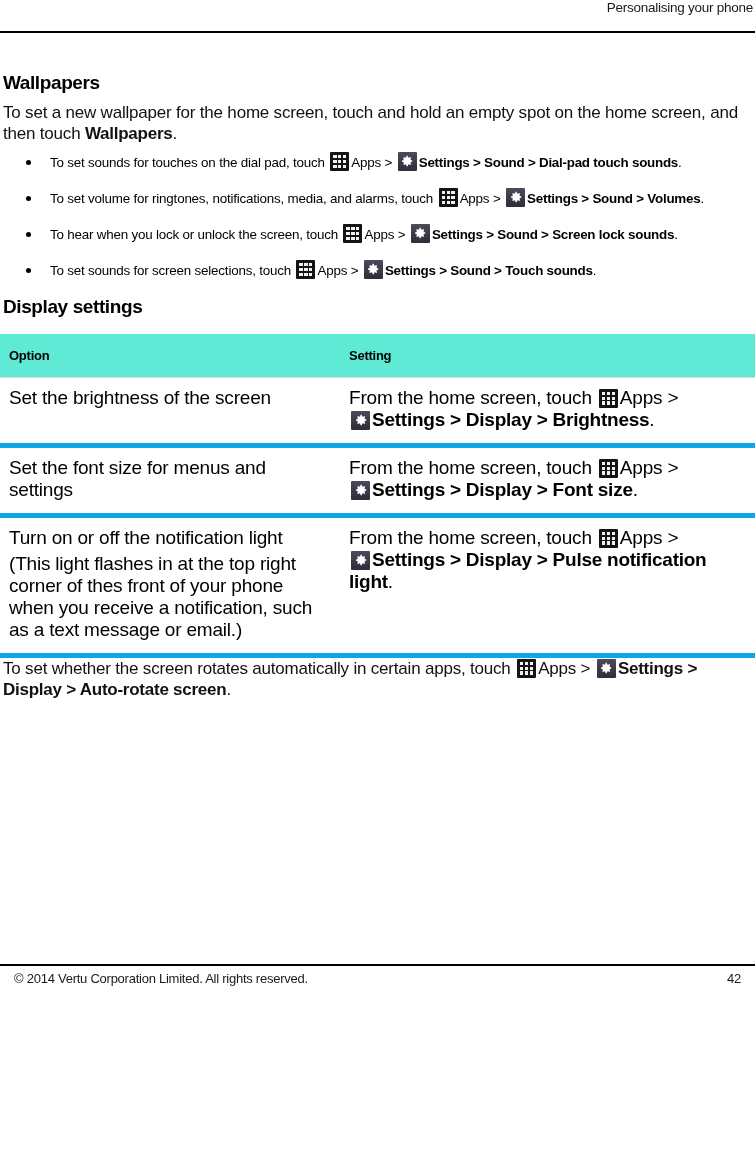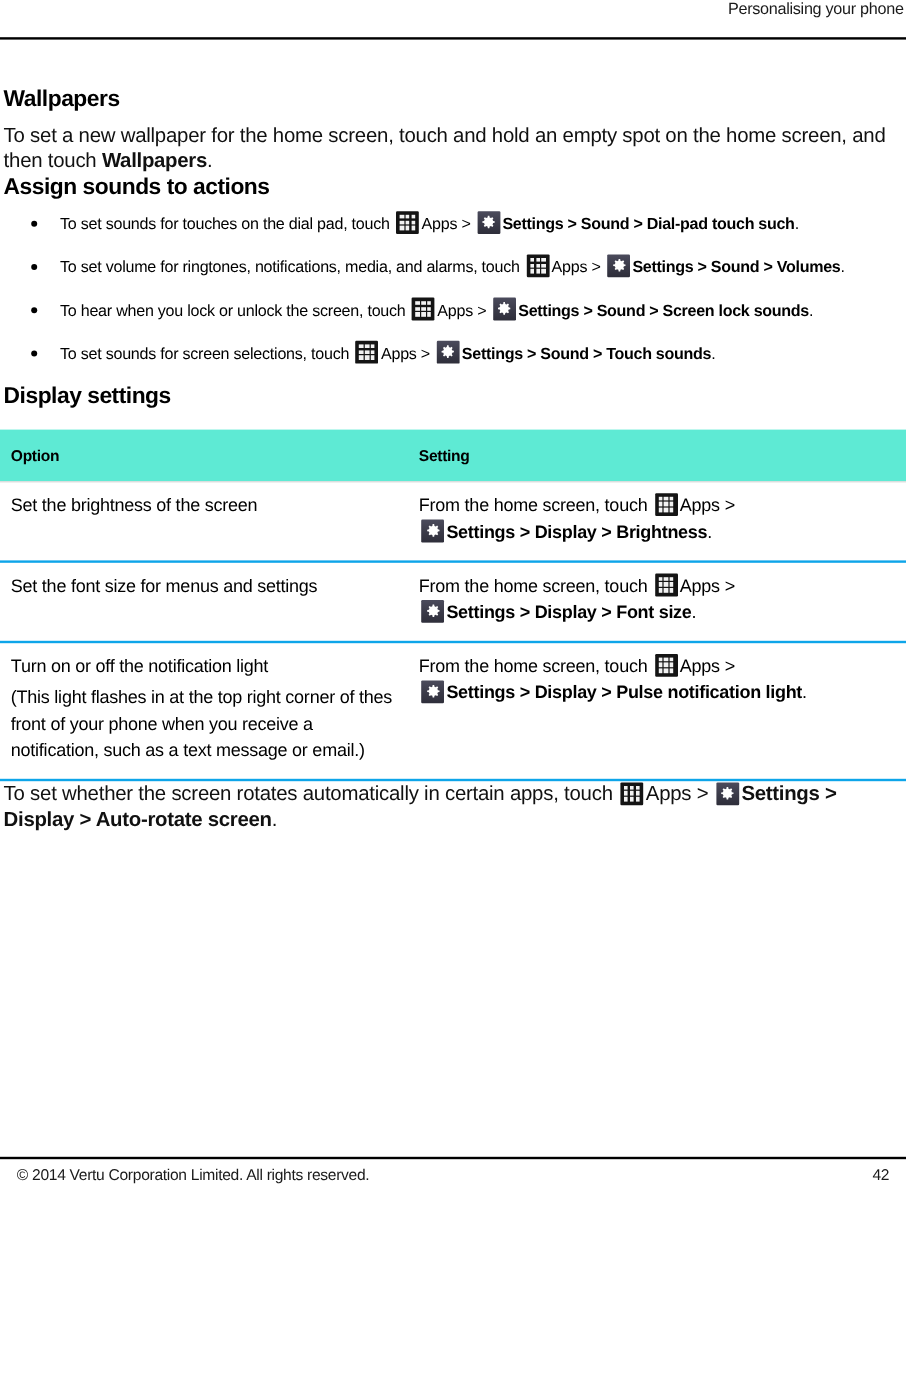--- a/index.html
+++ b/index.html
@@ -150,25 +150,25 @@
     background: #5eead4;
     font-size: 13px;
     font-weight: bold;
     letter-spacing: -0.25px;
     text-align: left;
     padding: 14px 0 14px 9px;
     border-bottom: 1px solid #d8d8d8;
     vertical-align: middle;
   }
   table.settings td {
-    font-size: 15px;
+    font-size: 19px;
     line-height: 22px;
     letter-spacing: -0.2px;
     padding: 9px 10px 12px 9px;
-    border-bottom: 2px solid #0ea5e9;
+    border-bottom: 5px solid #0ea5e9;
     vertical-align: top;
   }
   table.settings col.c1 { width: 340px; }
   table.settings col.c2 { width: 415px; }
   td.opt { padding-right: 24px; }
   td.set { padding-left: 8px; }
   td.set .l2 { display: block; }
   td.opt p { margin: 0 0 0 0; }
   td.opt p + p { margin-top: 4px; }
 
@@ -200,38 +200,37 @@
 <div class="page">
 
   <div class="run-head">Personalising your phone</div>
   <div class="head-rule"></div>
 
   <div class="content">
 
     <h2 class="sec">Wallpapers</h2>
     <p class="body"><span>To set a new wallpaper for the home screen, touch and hold an empty spot on the home screen, and then touch </span><b>Wallpapers</b><span>.</span></p>
 
-    <h2 class="sec gap-before">Assign sounds to actions</h2>
     <ul class="bullets">
 
       <li>
         <span class="dot"></span><span>To set sounds for touches on the dial pad, touch </span><span class="ico ico-apps"><span class="grid">
               <i></i>
               <i></i>
               <i></i>
               <i></i>
               <i></i>
               <i></i>
               <i></i>
               <i></i>
               <i></i>
             </span></span><span>Apps</span><span> &gt; </span><span class="ico ico-set"><svg viewBox="0 0 24 24">
               <path fill="#ffffff" d="M12 8.2a3.8 3.8 0 100 7.6 3.8 3.8 0 000-7.6zm0 5.6a1.8 1.8 0 110-3.6 1.8 1.8 0 010 3.6z"></path>
               <path fill="#ffffff" d="M21 13.1v-2.2l-2.3-.4a7 7 0 00-.8-1.9l1.3-1.9-1.6-1.6-1.9 1.3a7 7 0 00-1.9-.8L13.4 3h-2.2l-.4 2.6c-.7.2-1.3.4-1.9.8L7 5.1 5.4 6.7l1.3 1.9c-.4.6-.6 1.2-.8 1.9L3.4 11v2.2l2.5.4c.2.7.4 1.3.8 1.9l-1.3 1.9 1.6 1.6 1.9-1.3c.6.4 1.2.6 1.9.8l.4 2.5h2.2l.4-2.5c.7-.2 1.3-.4 1.9-.8l1.9 1.3 1.6-1.6-1.3-1.9c.4-.6.6-1.2.8-1.9l2.3-.5z"></path>
-            </svg></span><b>Settings</b><b> &gt; </b><b>Sound</b><b> &gt; </b><b>Dial-pad touch such</b><span>.</span>
+            </svg></span><b>Settings</b><b> &gt; </b><b>Sound</b><b> &gt; </b><b>Dial-pad touch sounds</b><span>.</span>
       </li>
 
       <li>
         <span class="dot"></span><span>To set volume for ringtones, notifications, media, and alarms, touch </span><span class="ico ico-apps"><span class="grid">
               <i></i>
               <i></i>
               <i></i>
               <i></i>
               <i></i>
               <i></i>

